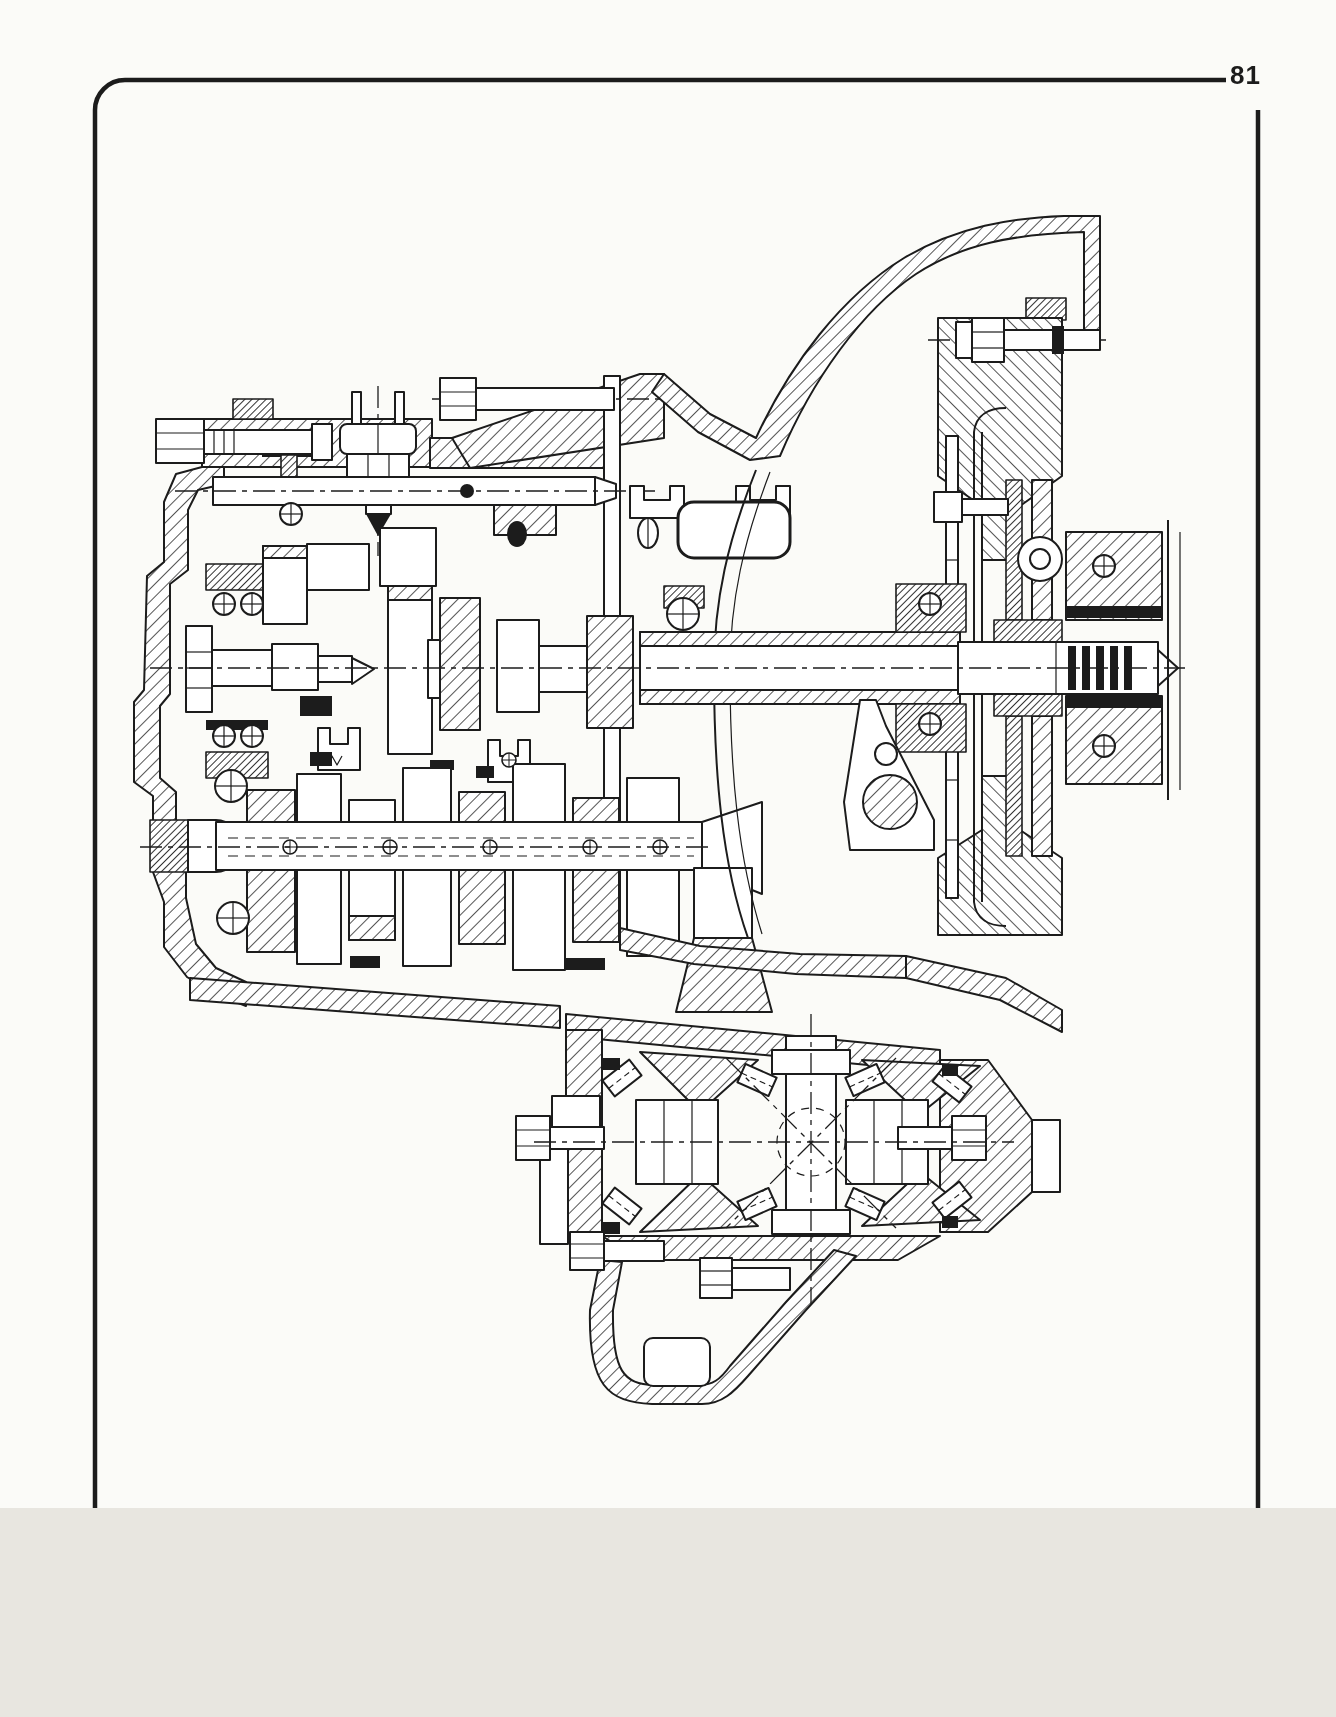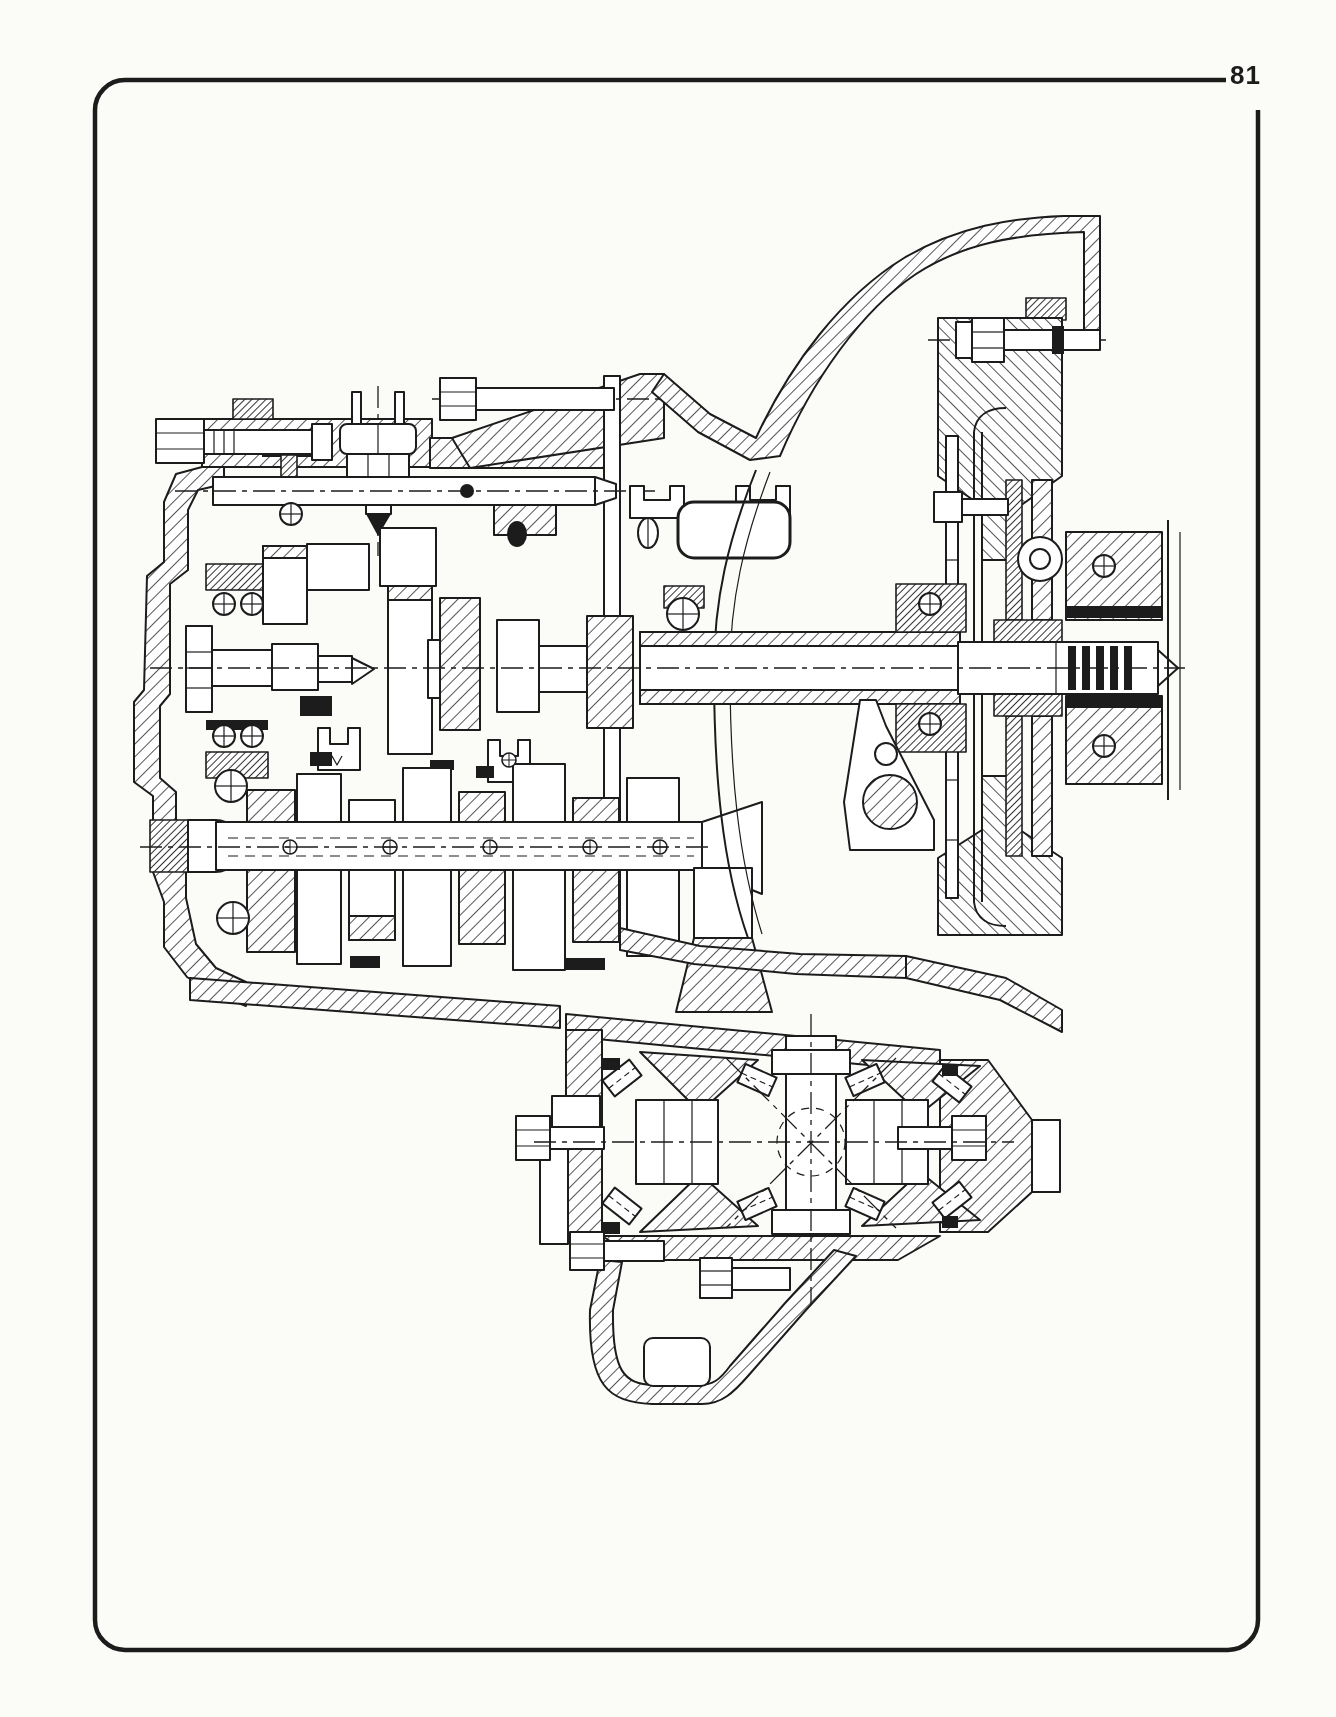--- a/index.html
+++ b/index.html
@@ -1,16 +1,16 @@
 <!DOCTYPE html>
 <html><head>
 <meta charset="utf-8">
 <style>
   html,body{margin:0;padding:0;background:#e8e6e0;}
-  .page{position:relative;width:1336px;height:1717px;background:#fbfbf8;
+  .page{position:relative;width:1336px;height:1508px;background:#fbfbf8;
         font-family:"Liberation Sans",sans-serif;color:#1c1c1c;overflow:hidden;}
   .drawing-svg{position:absolute;left:0;top:0;width:1336px;height:1717px;}
   .page-number{position:absolute;top:60px;left:1230px;font-size:26px;font-weight:700;letter-spacing:1px;}
   .caption{position:absolute;top:1537px;left:95px;width:1163px;text-align:center;
            font-size:19px;font-weight:700;letter-spacing:-0.2px;}
   .o{fill:#fff;stroke:#1c1c1c;stroke-width:2;}
   .h{fill:url(#hA);stroke:#1c1c1c;stroke-width:2;}
   .hc{fill:url(#hC);stroke:#1c1c1c;stroke-width:2;}
   .h2{fill:url(#hB);stroke:#1c1c1c;stroke-width:1.6;}
   .k{fill:#1c1c1c;stroke:none;}

